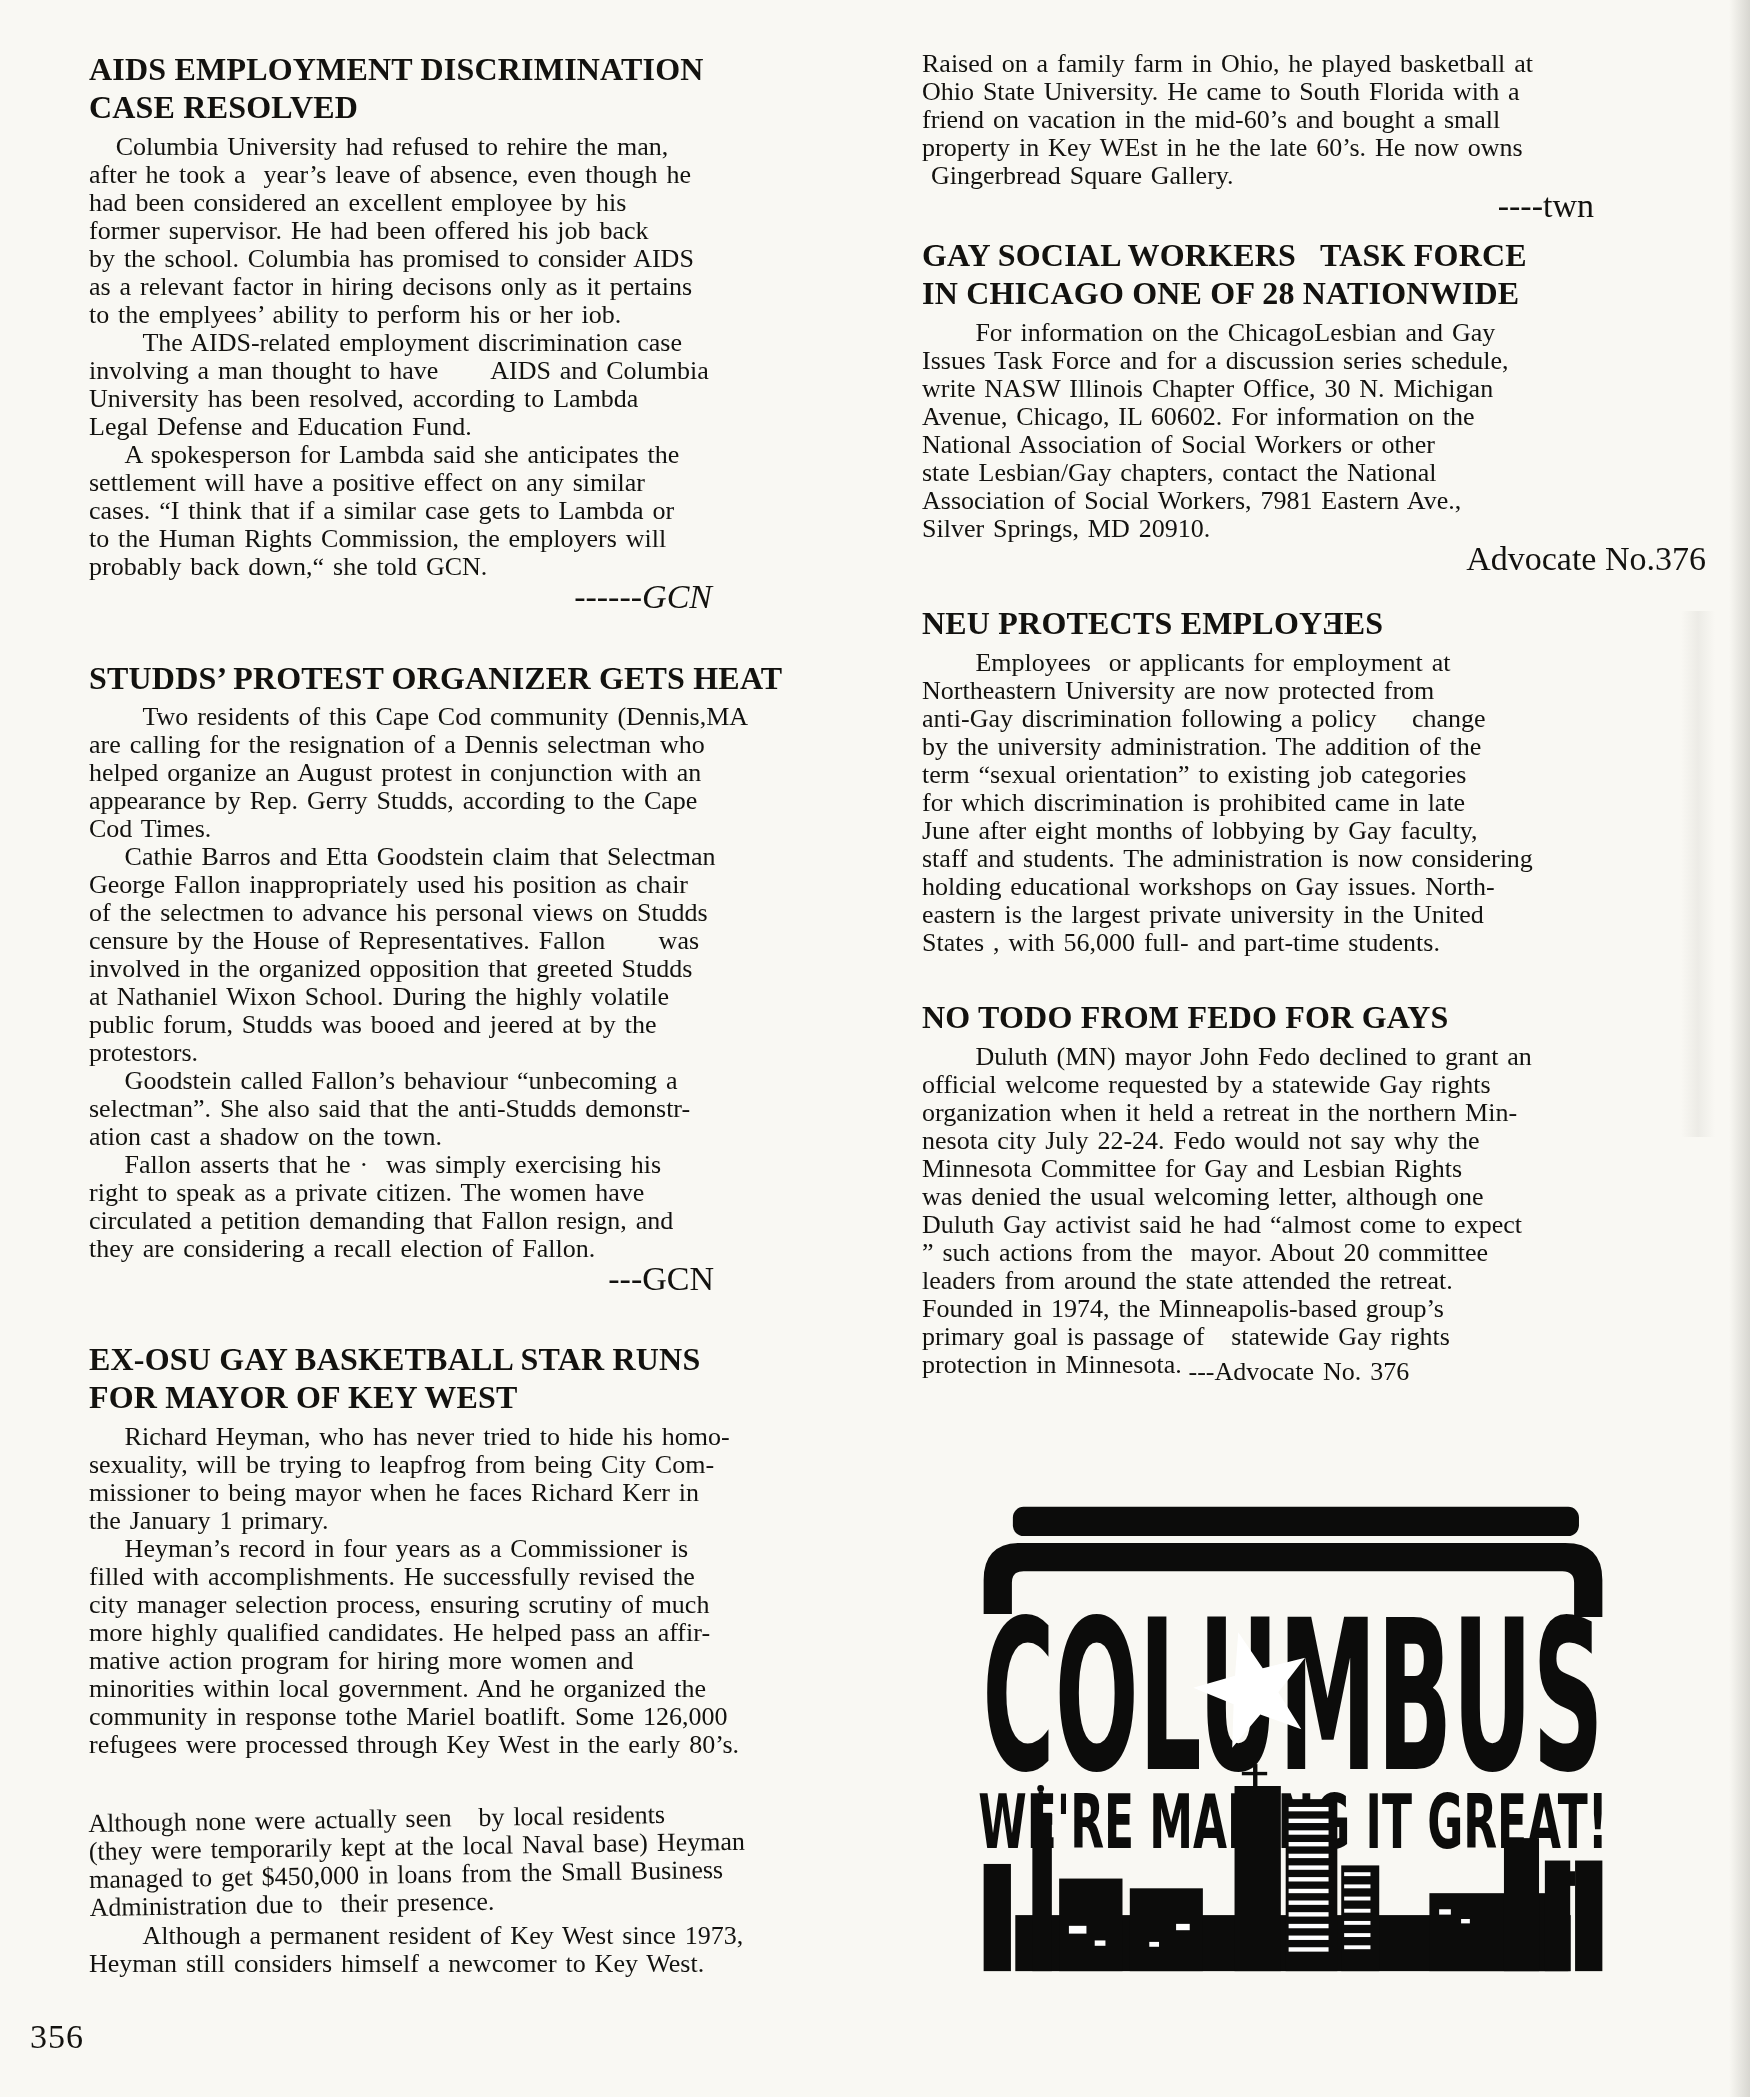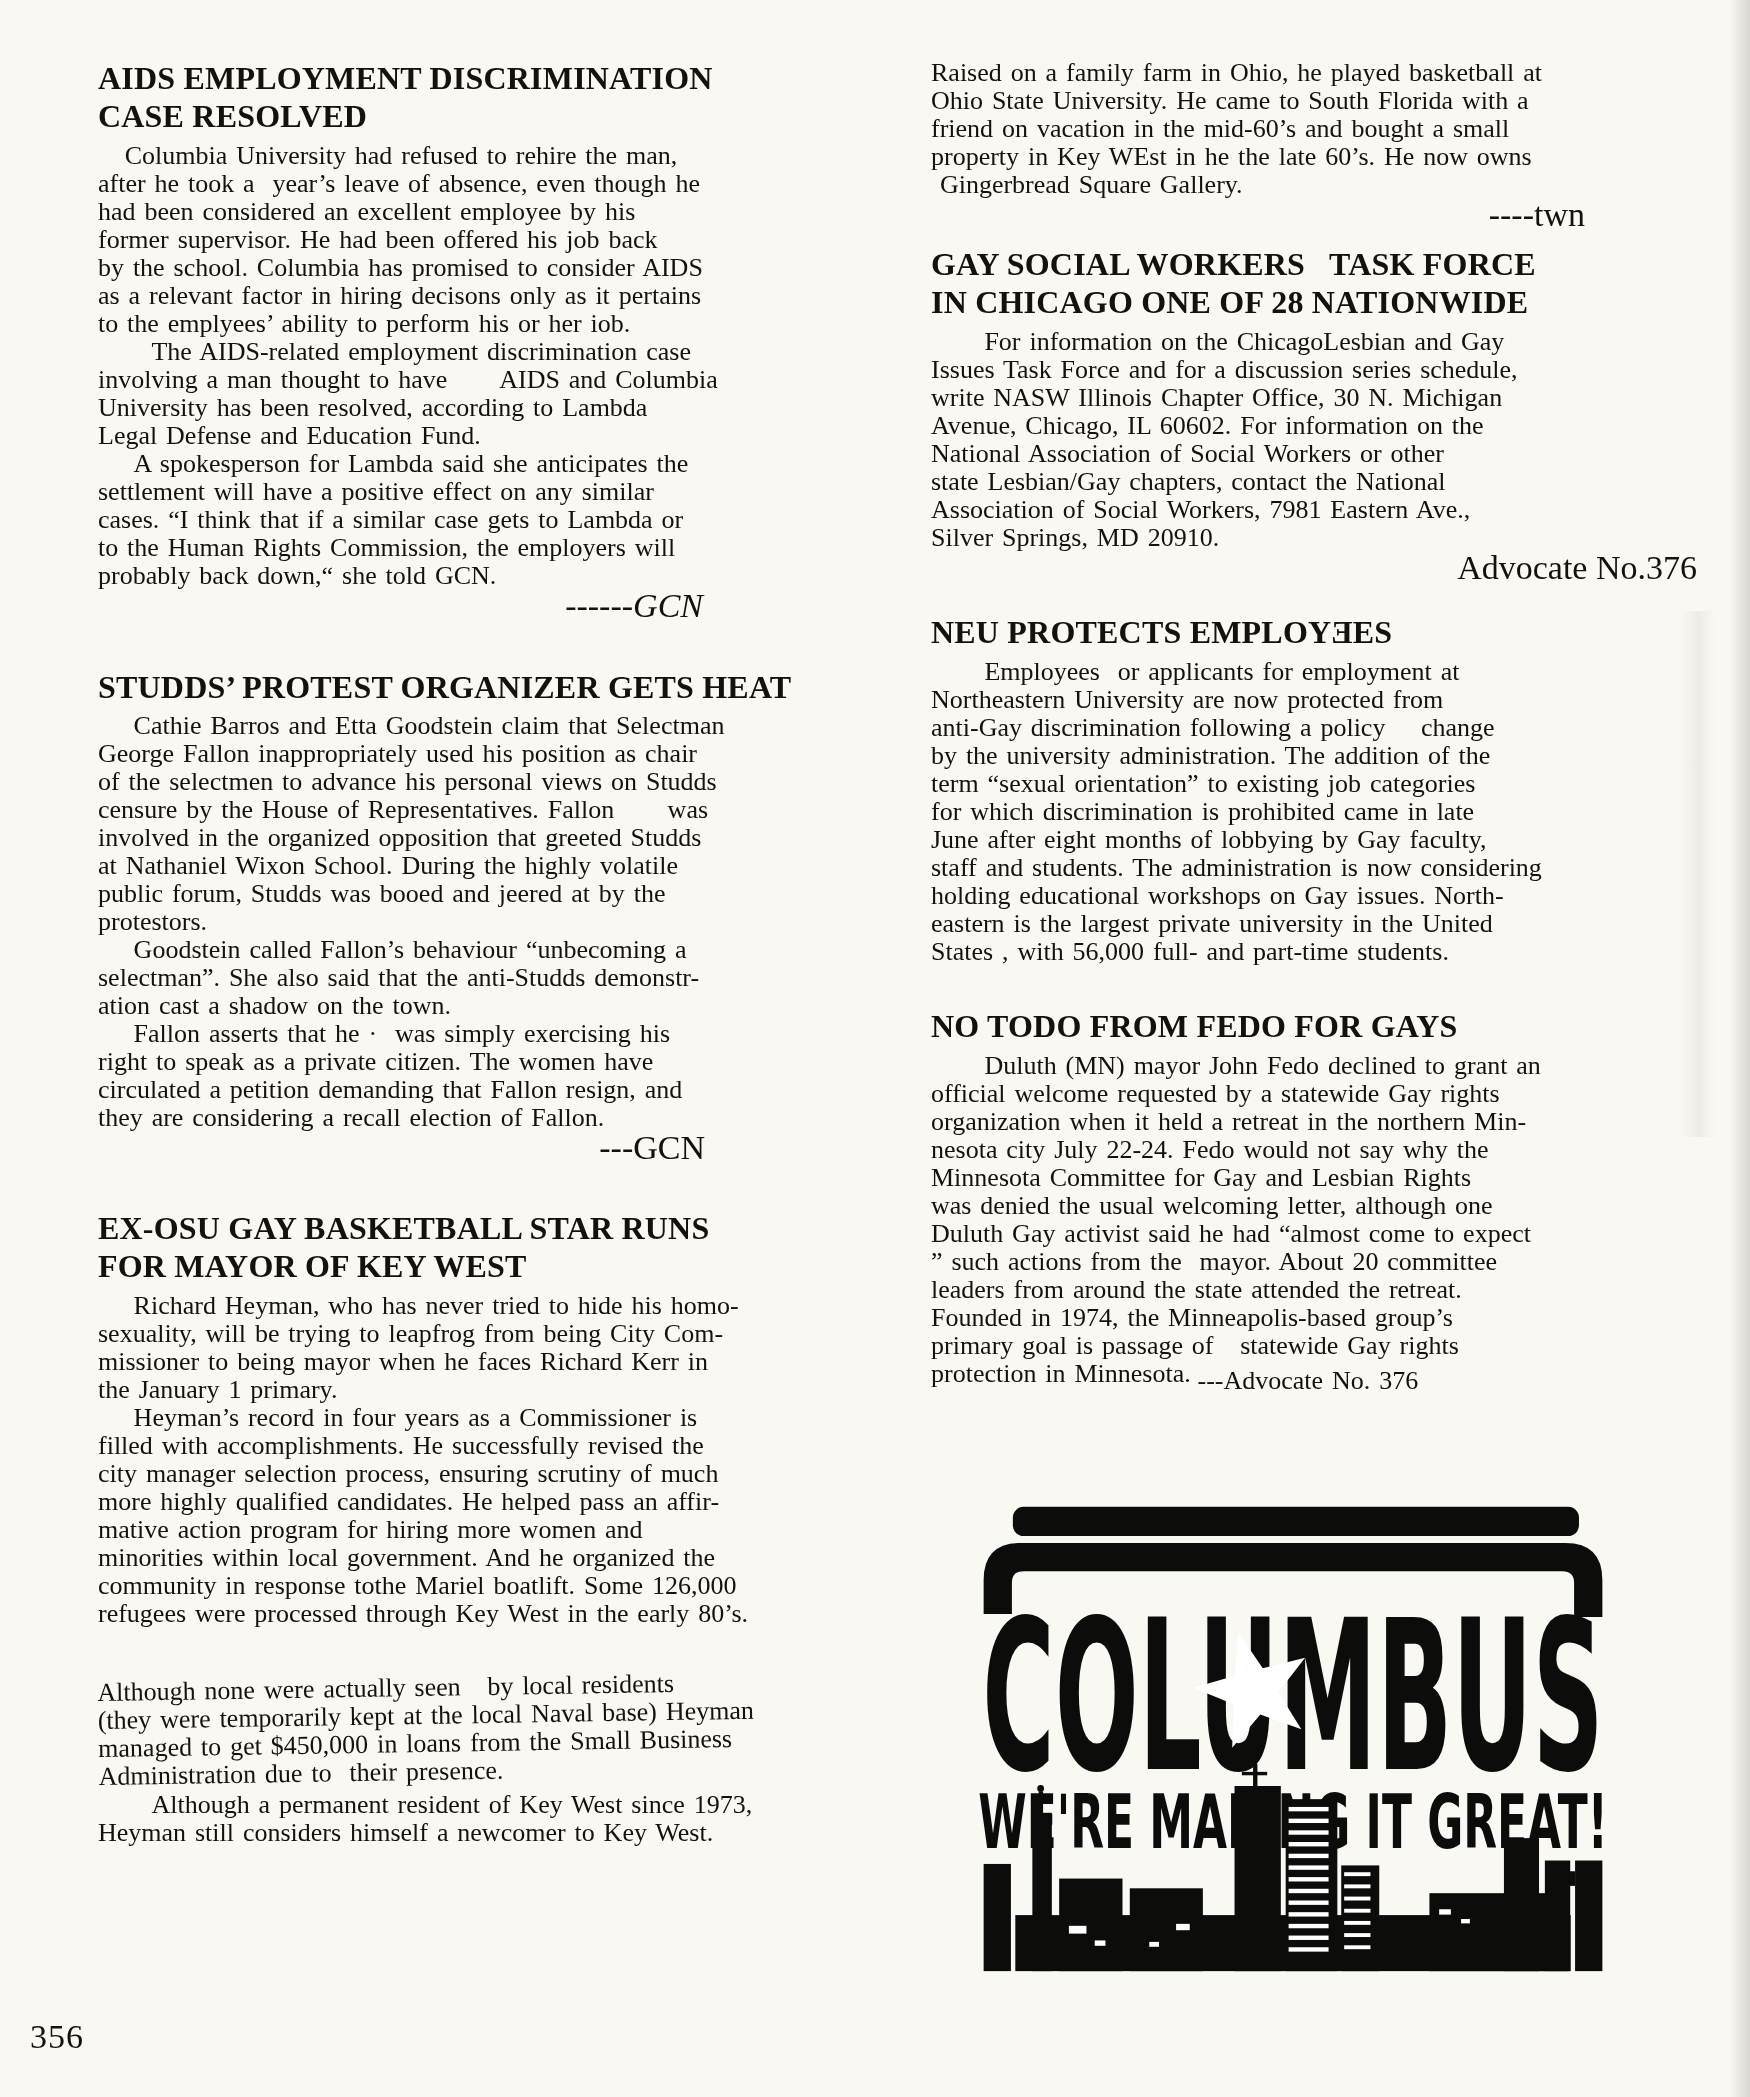--- a/index.html
+++ b/index.html
@@ -5,21 +5,21 @@
   html,body{margin:0;padding:0;}
   body{
     width:1751px;height:2097px;position:relative;
     background:#f9f8f3;color:#13120f;
     font-family:"Liberation Serif","DejaVu Serif",serif;
     overflow:hidden;
   }
   .col{position:absolute;top:46px;}
   #left-col{left:85px;width:828px;}
   #right-col{left:918px;width:826px;}
-  .article{margin:13px;}
+  .article{margin:4px;}
   .headline{
     font-weight:bold;font-size:32px;line-height:38px;letter-spacing:0.2px;
     white-space:pre-wrap;margin:0 0 6.8px 0;
   }
   .para{
     font-size:26px;line-height:28px;white-space:pre-wrap;
     word-spacing:2.4px;margin:0;
   }
   .attribution{
     font-size:34px;line-height:28px;text-align:right;margin:1.9px 0 0 0;
@@ -75,20 +75,25 @@
       <p class="para">    A spokesperson for Lambda said she anticipates the
 settlement will have a positive effect on any similar
 cases. “I think that if a similar case gets to Lambda or
 to the Human Rights Commission, the employers will
 probably back down,“ she told GCN.</p>
       <p class="attribution attr-gcn">------GCN</p>
     </section>
 
     <section class="article">
       <h2 class="headline">STUDDS’ PROTEST ORGANIZER GETS HEAT</h2>
+      <p class="para">      Two residents of this Cape Cod community (Dennis,MA
+are calling for the resignation of a Dennis selectman who
+helped organize an August protest in conjunction with an
+appearance by Rep. Gerry Studds, according to the Cape
+Cod Times.</p>
       <p class="para">    Cathie Barros and Etta Goodstein claim that Selectman
 George Fallon inappropriately used his position as chair
 of the selectmen to advance his personal views on Studds
 censure by the House of Representatives. Fallon      was
 involved in the organized opposition that greeted Studds
 at Nathaniel Wixon School. During the highly volatile
 public forum, Studds was booed and jeered at by the
 protestors.</p>
       <p class="para">    Goodstein called Fallon’s behaviour “unbecoming a
 selectman”. She also said that the anti-Studds demonstr-

